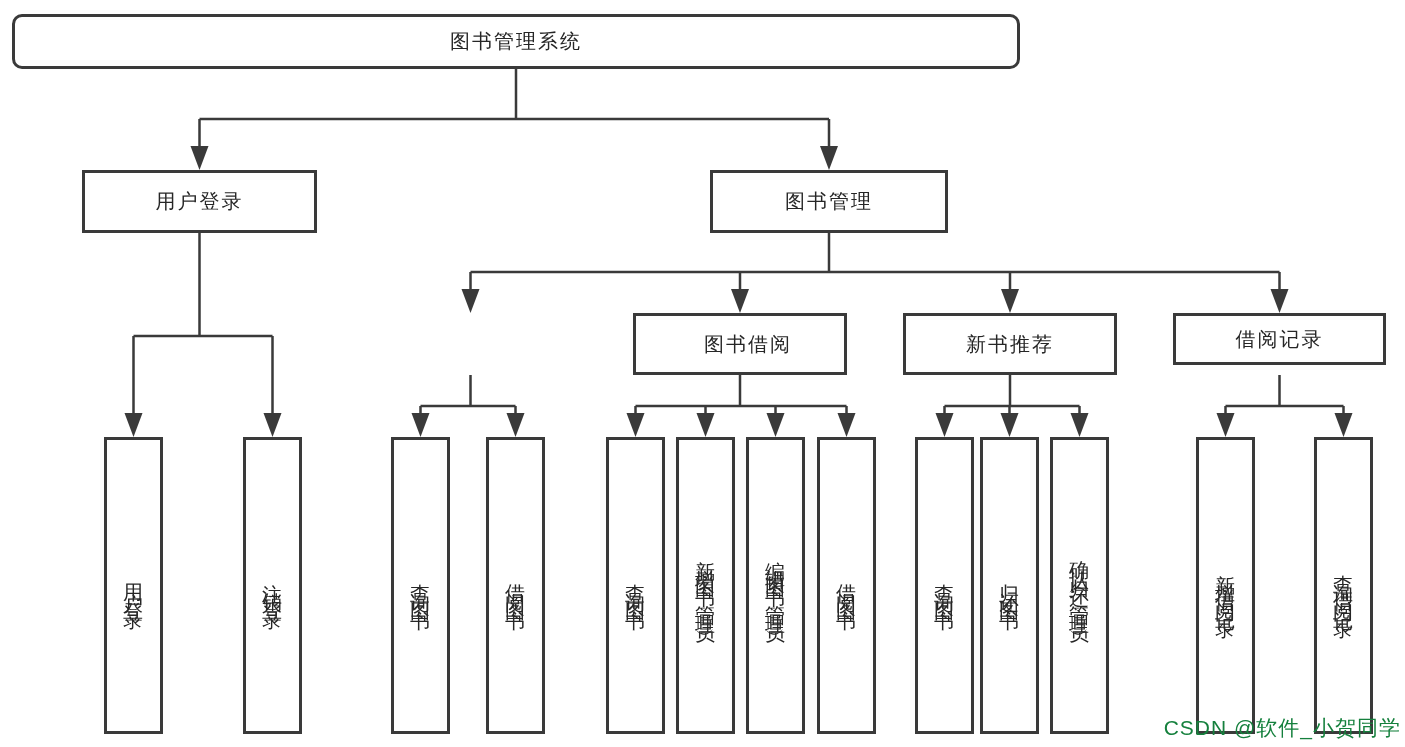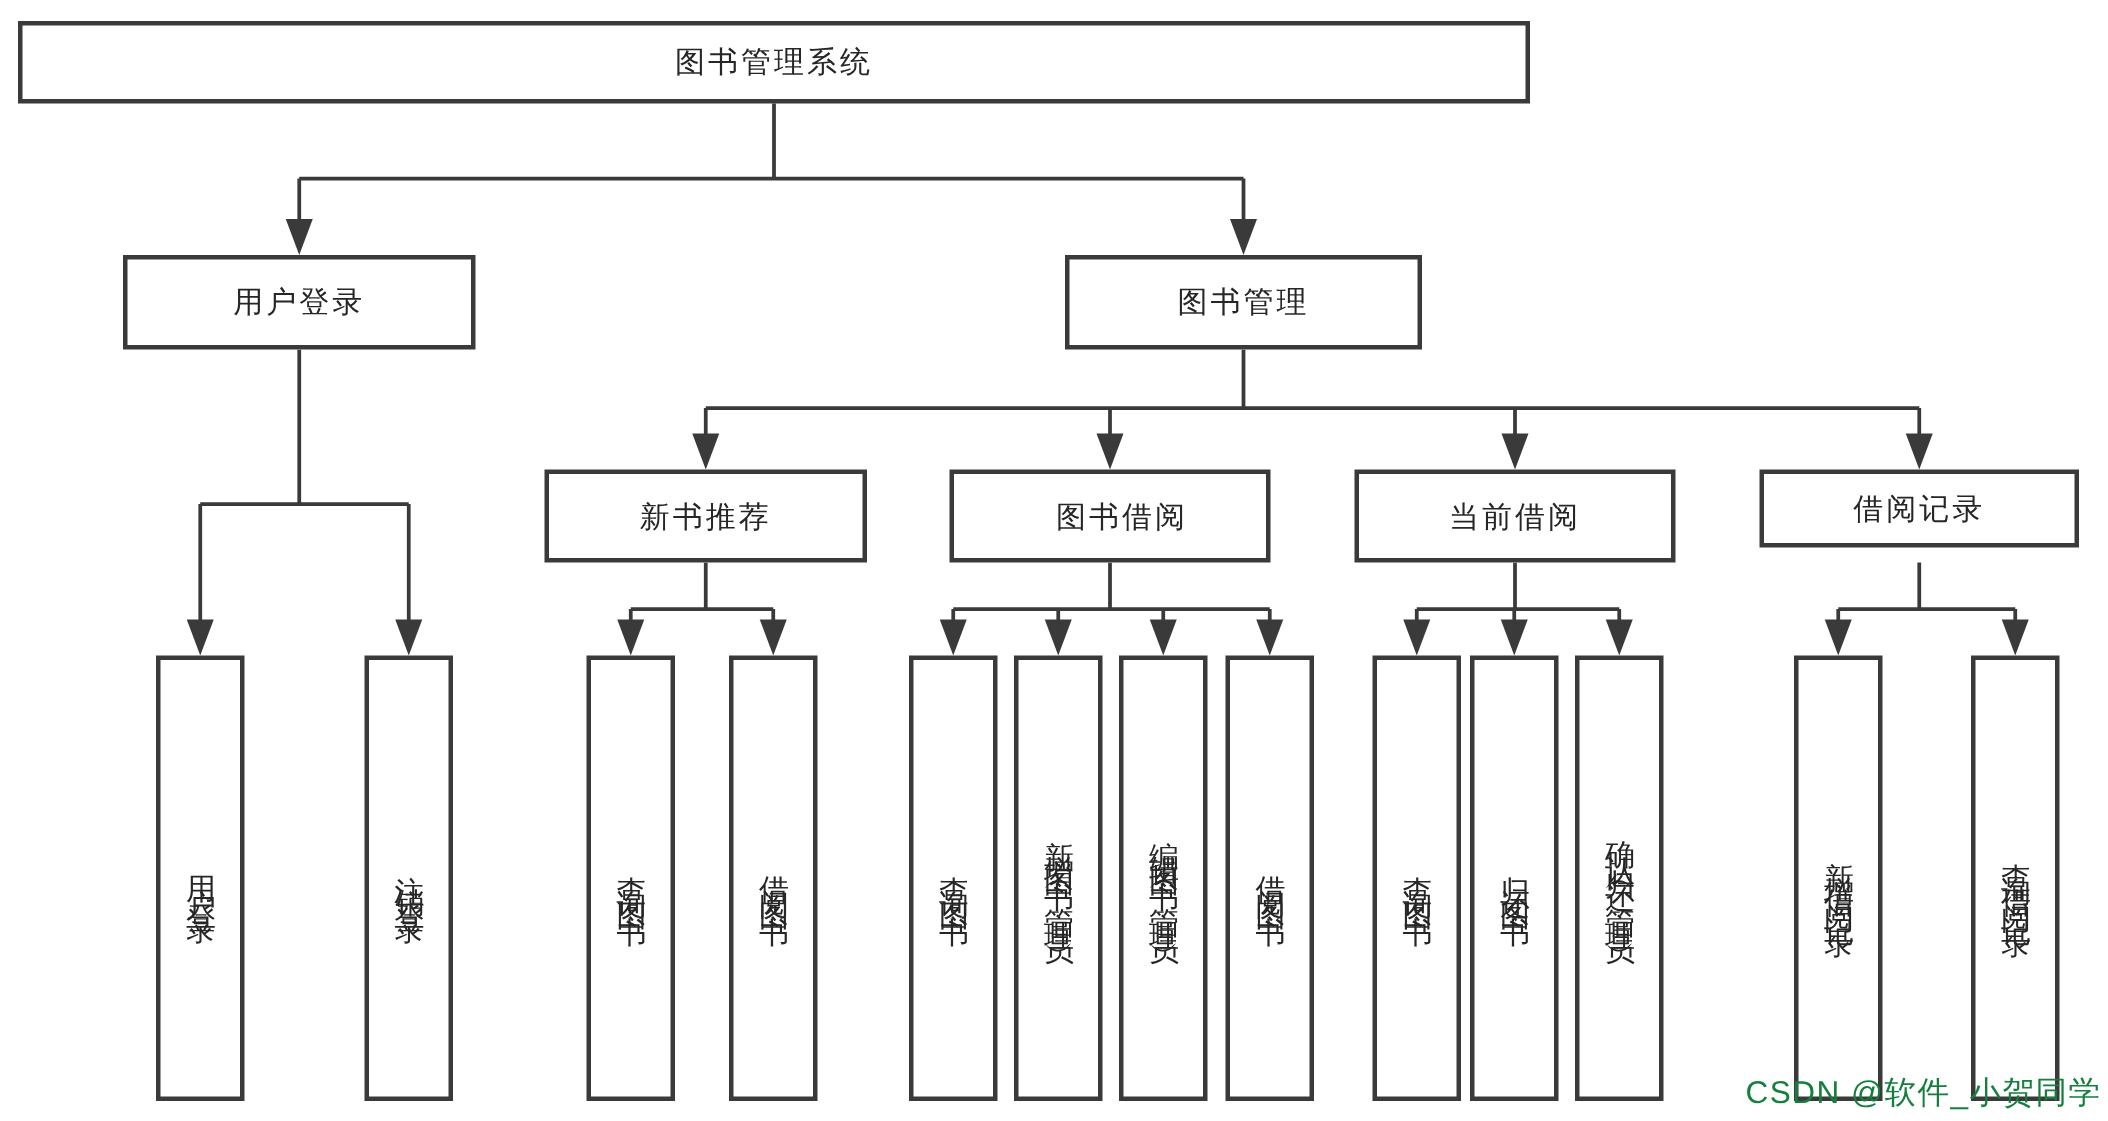--- a/index.html
+++ b/index.html
@@ -83,28 +83,27 @@
       <path d="M766.5 413 L784.5 413 L775.5 437 Z"></path>
       <path d="M837.5 413 L855.5 413 L846.5 437 Z"></path>
       <path d="M935.5 413 L953.5 413 L944.5 437 Z"></path>
       <path d="M1000.5 413 L1018.5 413 L1009.5 437 Z"></path>
       <path d="M1070.5 413 L1088.5 413 L1079.5 437 Z"></path>
       <path d="M1216.5 413 L1234.5 413 L1225.5 437 Z"></path>
       <path d="M1334.5 413 L1352.5 413 L1343.5 437 Z"></path>
     </g>
   </svg>
 
-  <div class="box h-box" style="left:12px;top:14px;width:1008px;height:55px;">图书管理系统</div>
+  <div class="box h-box" style="left:12px;top:14px;width:1008px;height:55px;border-radius:10px;">图书管理系统</div>
 
   <div class="box h-box" style="left:82px;top:170px;width:235px;height:63px;">用户登录</div>
   <div class="box h-box" style="left:710px;top:170px;width:238px;height:63px;">图书管理</div>
 
-  <div class="box h-box" style="left:363px;top:313px;width:215px;height:62px;">新书推荐</div>
   <div class="box h-box" style="left:633px;top:313px;width:214px;height:62px;padding-left:16px;">图书借阅</div>
-  <div class="box h-box" style="left:903px;top:313px;width:214px;height:62px;">当前借阅</div>
+  <div class="box h-box" style="left:903px;top:313px;width:214px;height:62px;">新书推荐</div>
   <div class="box h-box" style="left:1173px;top:313px;width:213px;height:52px;">借阅记录</div>
 
   <div class="box v-box" style="left:104px;top:437px;width:59px;height:297px;">用户登录</div>
   <div class="box v-box" style="left:243px;top:437px;width:59px;height:297px;">注销登录</div>
 
   <div class="box v-box" style="left:391px;top:437px;width:59px;height:297px;">查询图书</div>
   <div class="box v-box" style="left:486px;top:437px;width:59px;height:297px;">借阅图书</div>
 
   <div class="box v-box" style="left:606px;top:437px;width:59px;height:297px;">查询图书</div>
   <div class="box v-box" style="left:676px;top:437px;width:59px;height:297px;">新增图书（管理员）</div>

